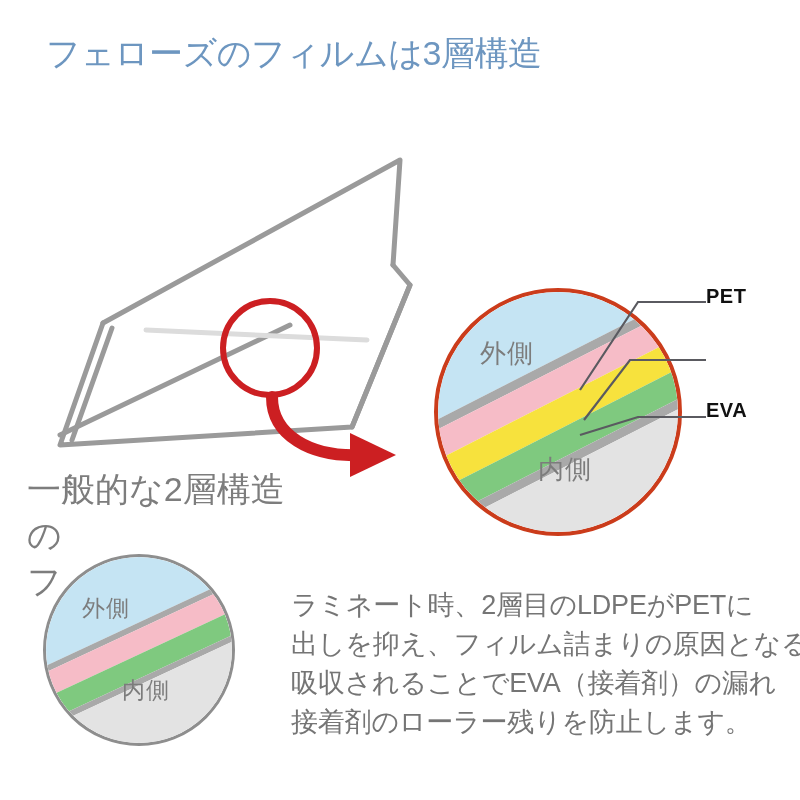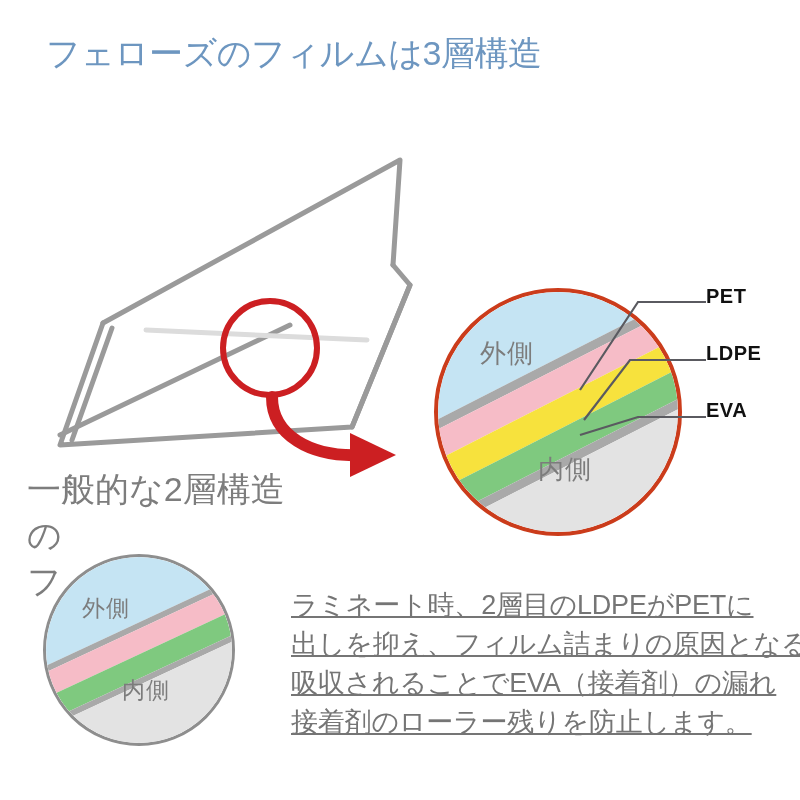--- a/index.html
+++ b/index.html
@@ -171,21 +171,20 @@
   
   .body-text {
     position: absolute;
     left: 291px;
     top: 586px;
     width: 500px;
     font-size: 27px;
     line-height: 39px;
     color: #757575;
     letter-spacing: -0.2px;
-    text-decoration: underline;
   }
   .body-text div { white-space: nowrap; }
 </style>
 </head>
 <body>
 
 <div id="page">
 
   <div class="title">フェローズのフィルムは3層構造</div>
 
@@ -230,21 +229,20 @@
 
   <svg class="leaders-svg" viewBox="0 0 150 160">
     <g fill="none" stroke="#5a5a60" stroke-width="2.2">
       <path d="M20 110 L78 22 L146 22"></path>
       <path d="M24 140 L70 80 L146 80"></path>
       <path d="M20 155 L78 137 L146 137"></path>
     </g>
   </svg>
 
   <div class="layer-label lbl-pet">PET</div>
-  <div class="layer-label lbl-ldpe">LDPE</div>
   <div class="layer-label lbl-eva">EVA</div>
 
   <div class="twolayer-caption">
     <div>一般的な2層構造の</div>
     <div>フィルム</div>
   </div>
 
   <div class="small-circle">
     <div class="inner">
       <div class="band-stack">

